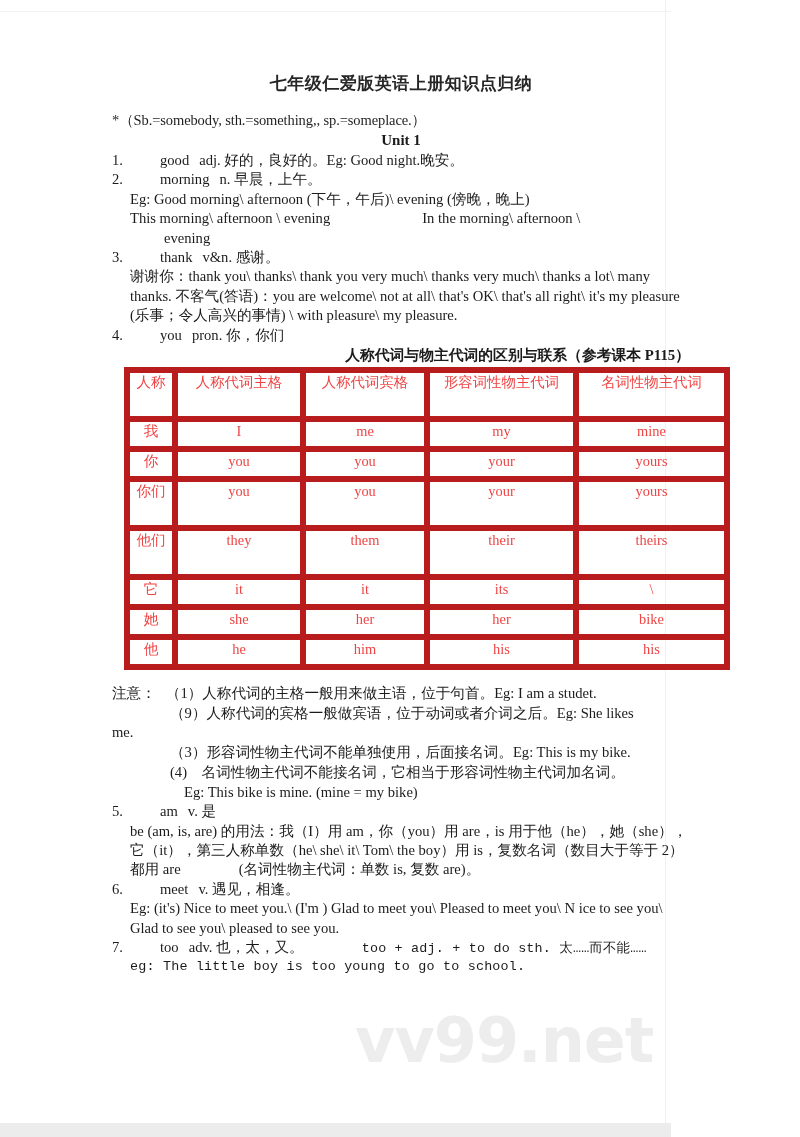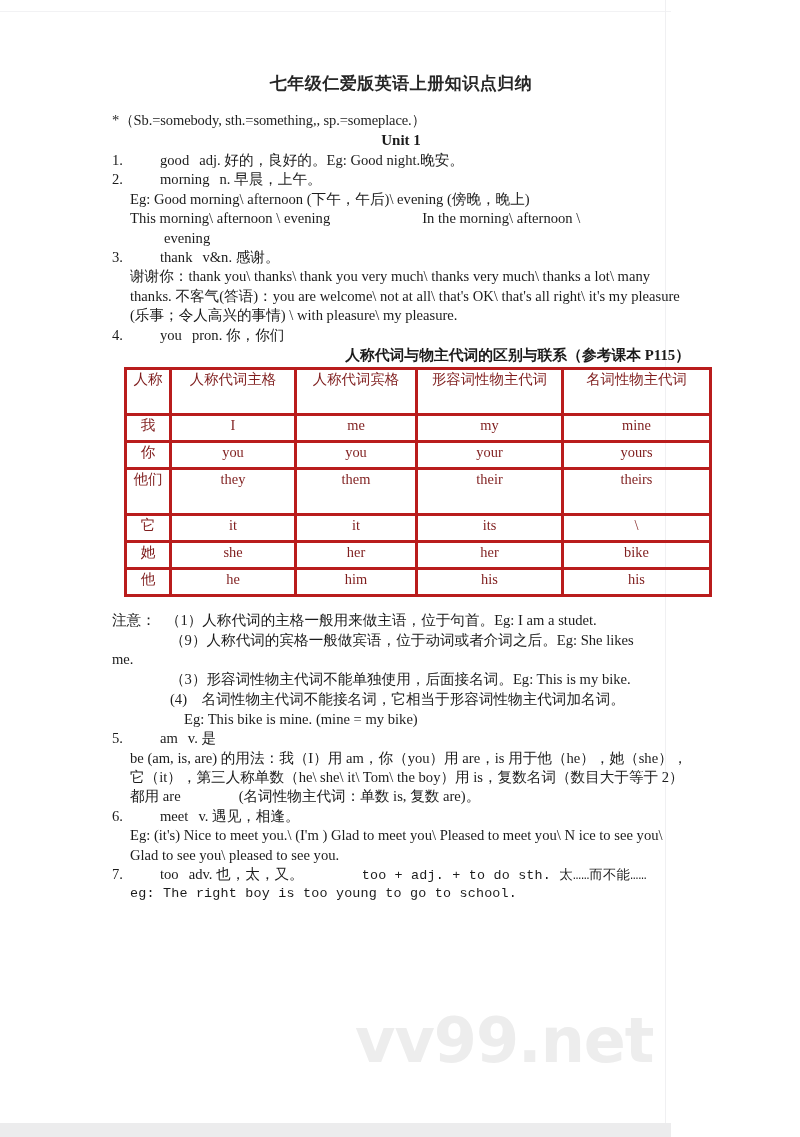--- a/index.html
+++ b/index.html
@@ -121,26 +121,26 @@
   .pron-table-wrap {
     margin: 0 0 3px 12px;
     width: 556px;
   }
   table.pron {
     border-collapse: collapse;
     width: 556px;
     table-layout: fixed;
   }
   table.pron td {
-    border: 3px solid #b91c1c;
+    border: 6px solid #b91c1c;
     text-align: center;
     vertical-align: top;
     font-size: 14.4px;
     padding: 1px 2px 2px 2px;
-    color: #7f1d1d;
+    color: #ef4444;
     line-height: 1.12;
   }
   table.pron td.person {
     width: 38px;
     font-size: 14.6px;
     word-break: break-all;
   }
   table.pron td.c1 { width: 118px; }
   table.pron td.c2 { width: 114px; }
   table.pron td.c3 { width: 139px; }
@@ -235,20 +235,27 @@
             <td class="c4">mine</td>
           </tr>
           <tr class="short">
             <td class="person">你</td>
             <td class="c1">you</td>
             <td class="c2">you</td>
             <td class="c3">your</td>
             <td class="c4">yours</td>
           </tr>
           <tr class="tall">
+            <td class="person">你们</td>
+            <td class="c1">you</td>
+            <td class="c2">you</td>
+            <td class="c3">your</td>
+            <td class="c4">yours</td>
+          </tr>
+          <tr class="tall">
             <td class="person">他们</td>
             <td class="c1">they</td>
             <td class="c2">them</td>
             <td class="c3">their</td>
             <td class="c4">theirs</td>
           </tr>
           <tr class="short">
             <td class="person">它</td>
             <td class="c1">it</td>
             <td class="c2">it</td>
@@ -290,21 +297,21 @@
 
     <div class="entry">
       <span class="num">6.</span>
       <span class="headword"><span>meet</span><span class="sp-mid"></span><span>v.</span> <span>遇见，相逢。</span></span>
       <span class="body">Eg: (it's) Nice to meet you.\ (I'm ) Glad to meet you\ Pleased to meet you\ N ice to see you\ Glad to see you\ pleased to see you.</span>
     </div>
 
     <div class="entry">
       <span class="num">7.</span>
       <span class="headword"><span>too</span><span class="sp-mid"></span><span>adv.</span> <span>也，太，又。</span><span class="sp-tab2"></span><span class="mono">too + adj. + to do sth. 太……而不能……</span></span>
-      <span class="body mono">eg: The right boy is too young to go to school.</span>
+      <span class="body mono">eg: The little boy is too young to go to school.</span>
     </div>
 
   </div>
 
   <div class="watermark">vv99.net</div>
 
   <div class="scan-bottom-band"></div>
 </div>
 
 </body></html>

